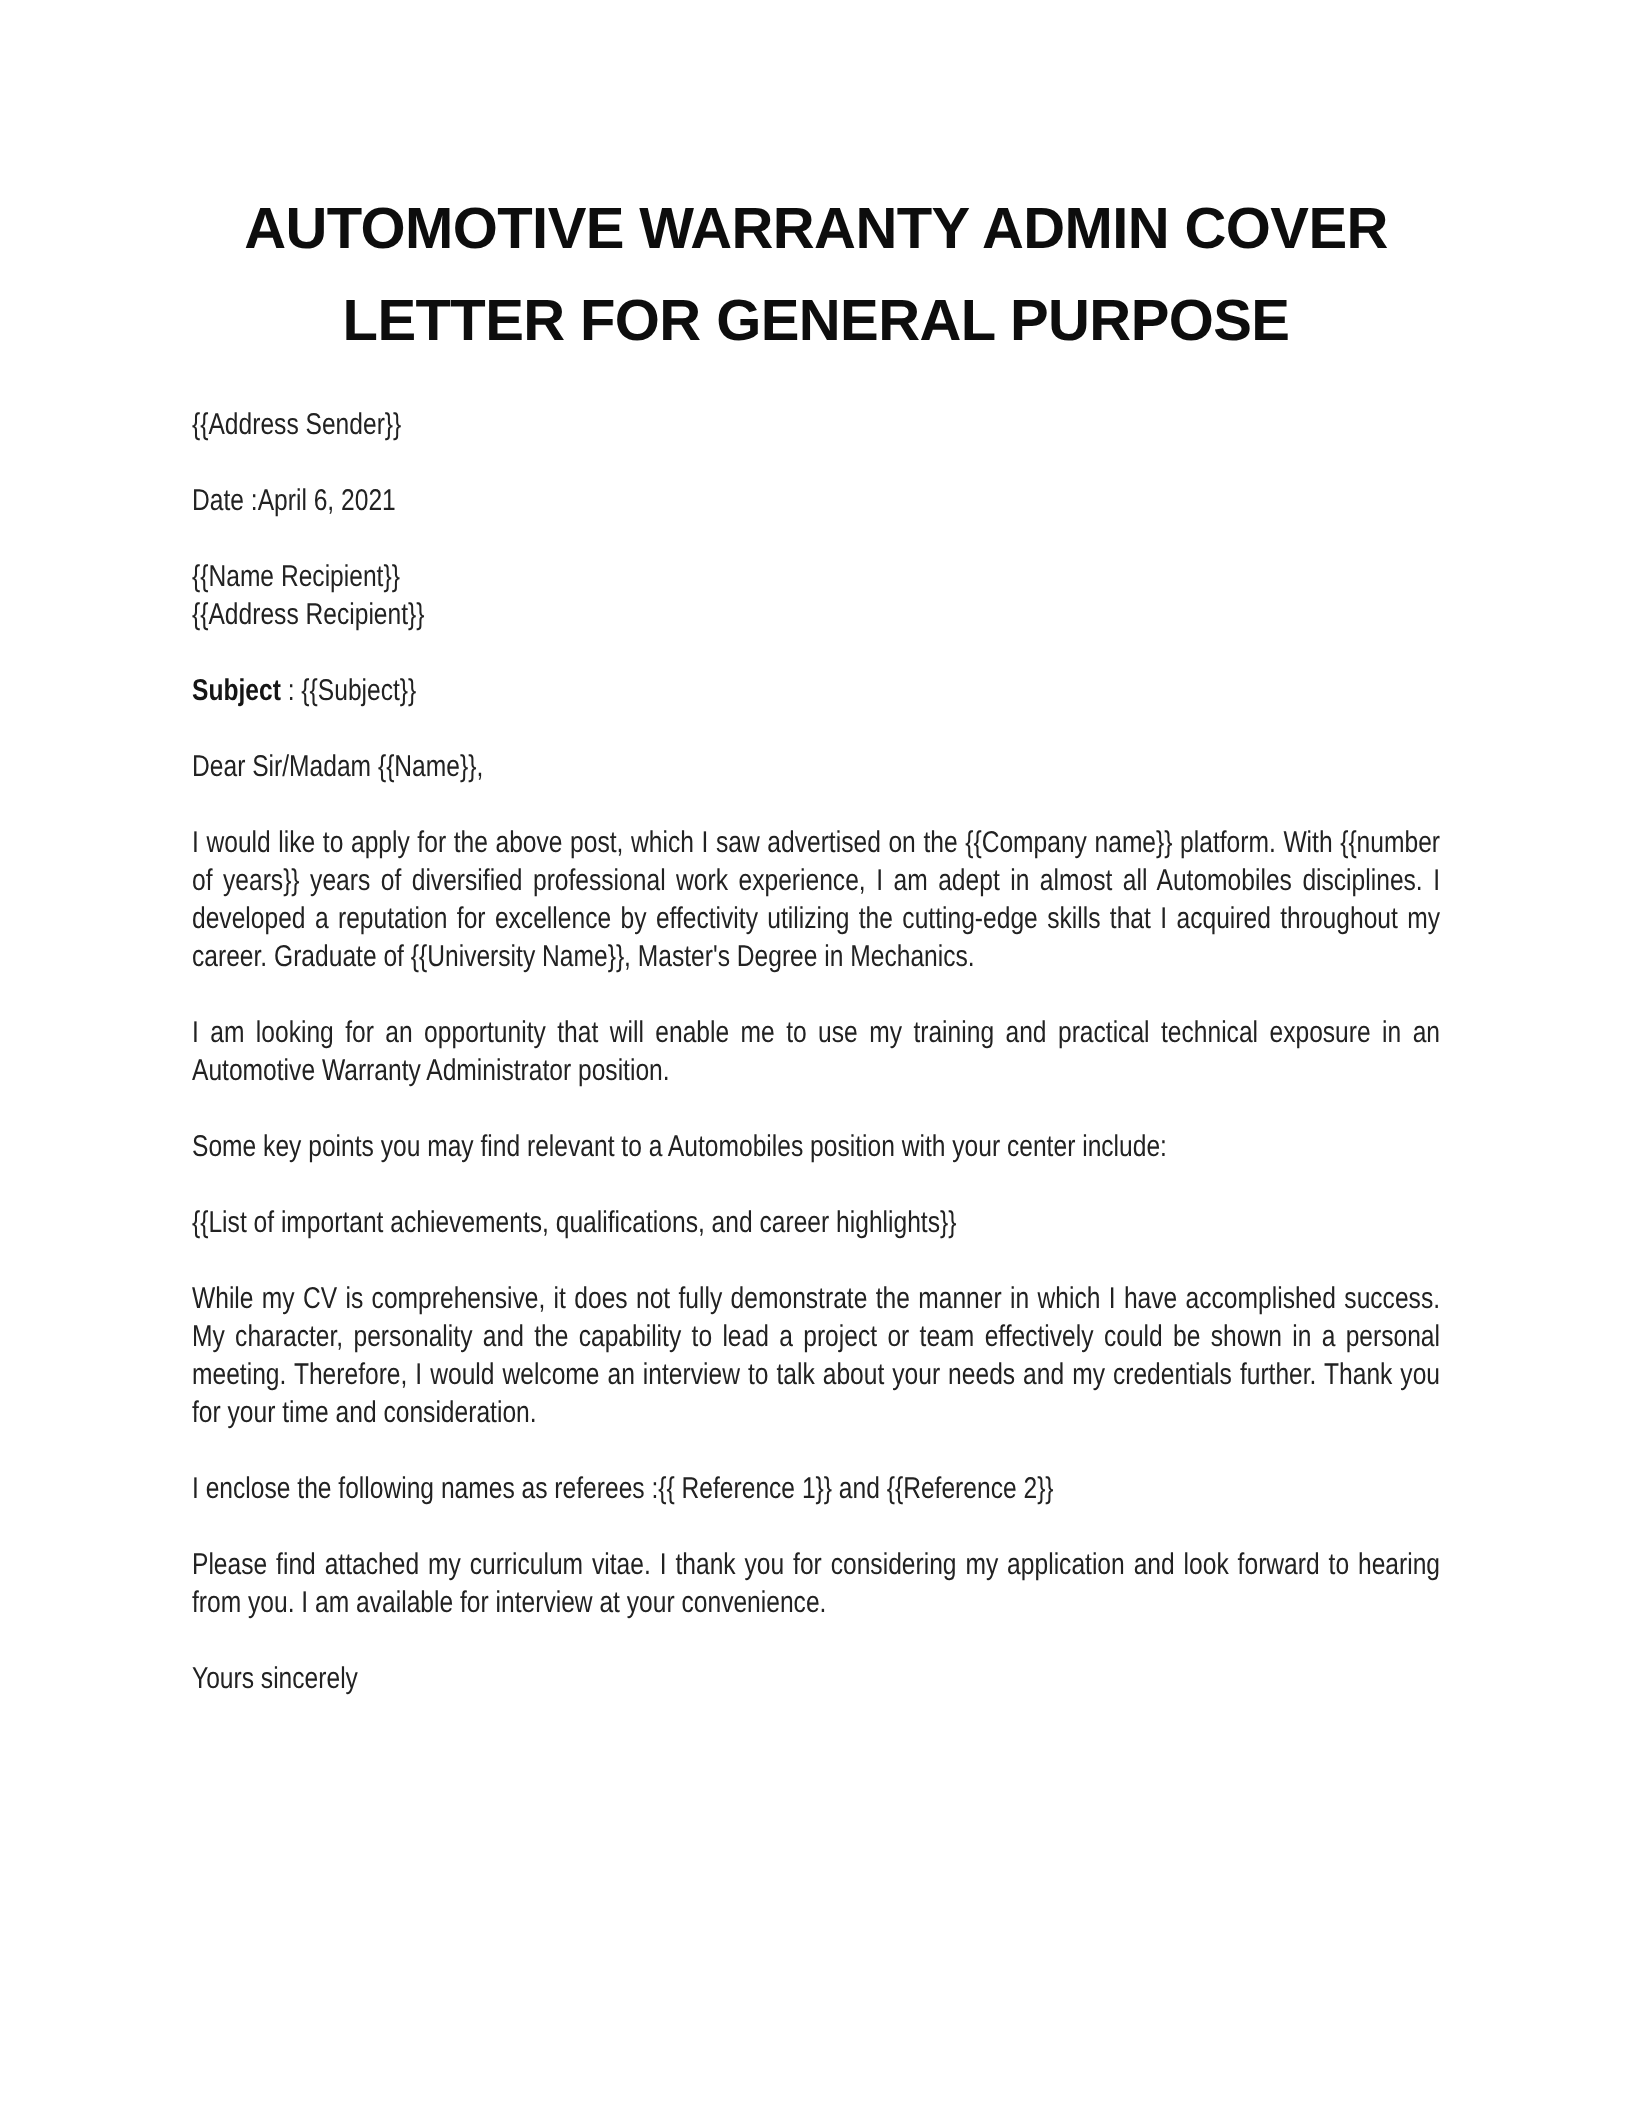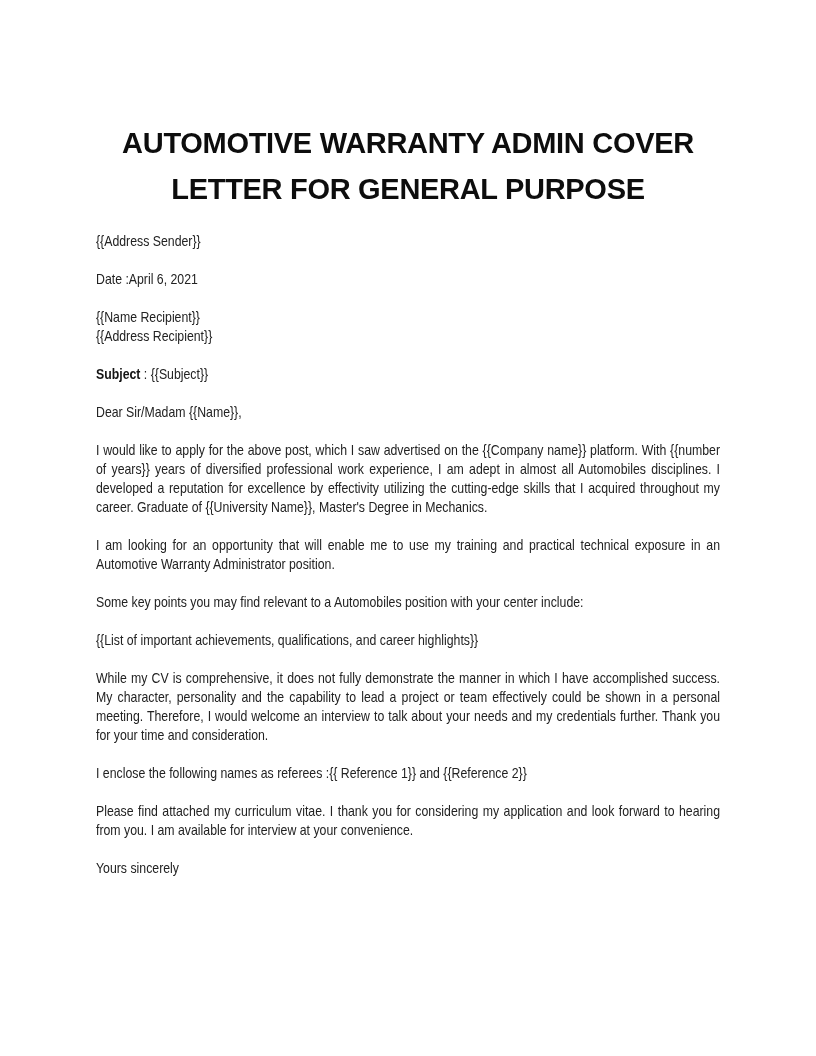--- a/index.html
+++ b/index.html
@@ -8,21 +8,21 @@
     width: 816px;
     height: 1056px;
     font-family: "Liberation Sans", sans-serif;
     color: #1d1d1d;
     overflow: hidden;
   }
   .page {
     width: 816px;
     height: 1056px;
     background: #ffffff;
-    padding: 120px 96px 0 96px;
+    padding: 92px 96px 0 96px;
   }
   .doc-title {
     font-size: 29px;
     font-weight: 700;
     line-height: 46px;
     text-align: center;
     color: #0d0d0d;
     letter-spacing: -0.3px;
     margin-bottom: 19px;
   }

